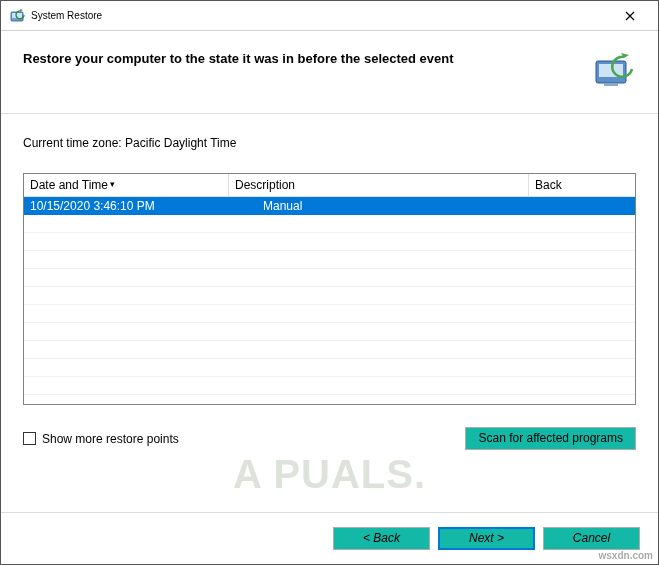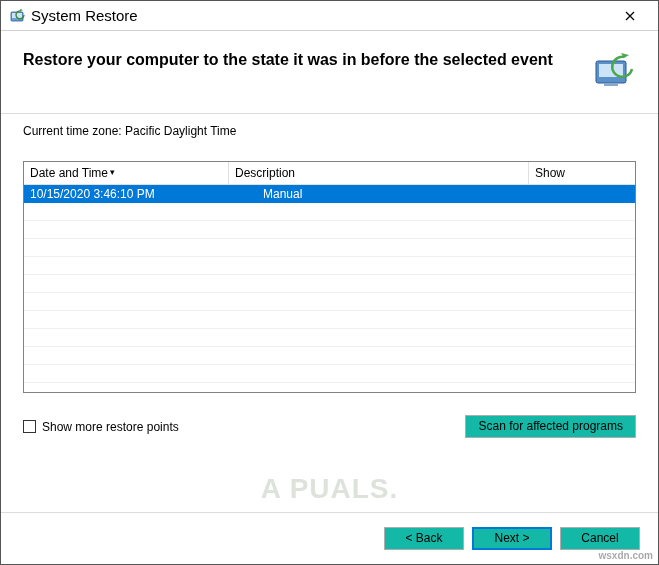--- a/index.html
+++ b/index.html
@@ -33,50 +33,50 @@
     }
     .titlebar .app-icon {
       width: 16px;
       height: 16px;
       margin-right: 6px;
       display: flex;
       align-items: center;
       justify-content: center;
     }
     .titlebar .title {
-      font-size: 15px;
+      font-size: 10px;
       flex: 1;
     }
     .close-btn {
       width: 40px;
       height: 28px;
       display: flex;
       align-items: center;
       justify-content: center;
       font-size: 14px;
       cursor: pointer;
     }
     .header {
       padding: 18px 22px 18px 22px;
       display: flex;
       align-items: flex-start;
     }
     .header .heading {
       font-weight: bold;
-      font-size: 16px;
+      font-size: 13px;
       flex: 1;
       padding-top: 2px;
     }
     .header .big-icon {
       width: 46px;
       height: 46px;
       margin-left: 20px;
     }
     .content {
-      padding: 10px 22px 10px 22px;
+      padding: 22px 22px 10px 22px;
       border-top: 1px solid #dcdcdc;
       flex: 1;
       display: flex;
       flex-direction: column;
     }
     .timezone {
       font-size: 12px;
       margin-bottom: 14px;
     }
     .table-wrap {
@@ -170,31 +170,31 @@
     .scan-btn {
       min-width: 160px;
     }
     .footer {
       border-top: 1px solid #dcdcdc;
       padding: 14px 18px;
       display: flex;
       justify-content: flex-end;
       gap: 8px;
     }
-    .footer .btn { width: 80px; }
+    .footer .btn { width: 97px; font-style: italic; }
     .footer .btn.default {
       border: 2px solid #0078d7;
       padding: 3px 11px;
     }
     .watermark {
       position: absolute;
       left: 50%;
       transform: translateX(-50%);
-      bottom: 60px;
-      font-size: 28px;
+      bottom: 68px;
+      font-size: 40px;
       font-weight: bold;
       color: rgba(120,140,110,0.25);
       letter-spacing: 1px;
       pointer-events: none;
     }
     .watermark2 {
       position: absolute;
       right: 6px;
       bottom: 4px;
       font-size: 10px;
@@ -244,21 +244,21 @@
     <div class="table-wrap">
       <div class="thead">
         <div class="th col-dt">
           <span>Date and Time</span>
           <span class="sort-caret">▾</span>
         </div>
         <div class="th col-desc">
           <span>Description</span>
         </div>
         <div class="th col-type">
-          <span>Show</span>
+          <span>Back</span>
         </div>
       </div>
       <div class="tbody">
         <div class="row selected">
           <div class="td col-dt">10/15/2020 3:46:10 PM</div>
           <div class="td col-type">Manual</div>
         </div>
         <div class="row blankrow"></div>
         <div class="row blankrow"></div>
         <div class="row blankrow"></div>

